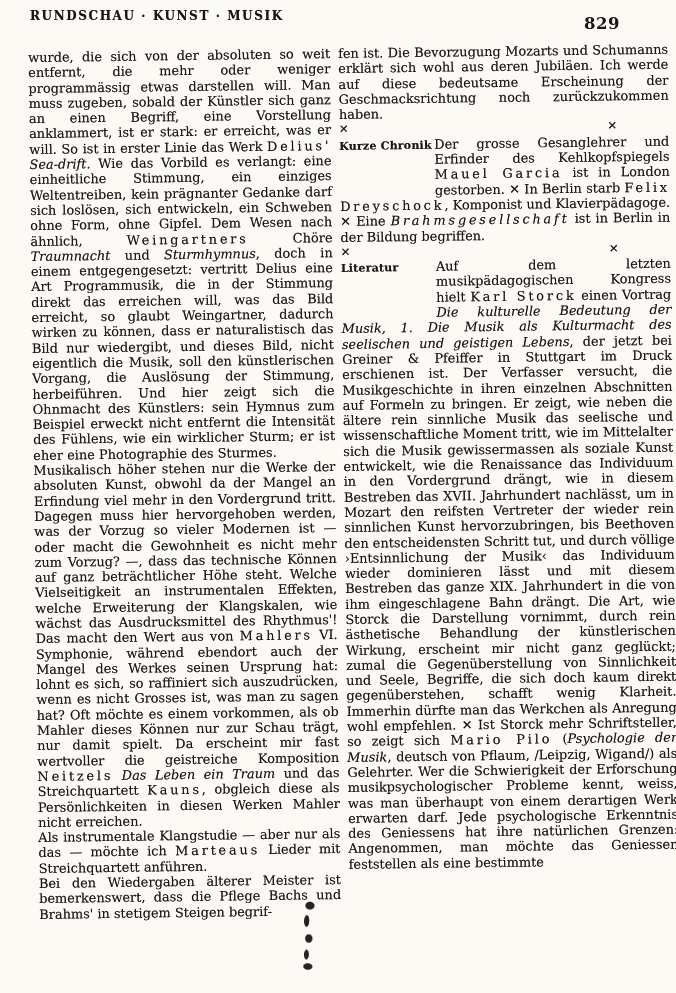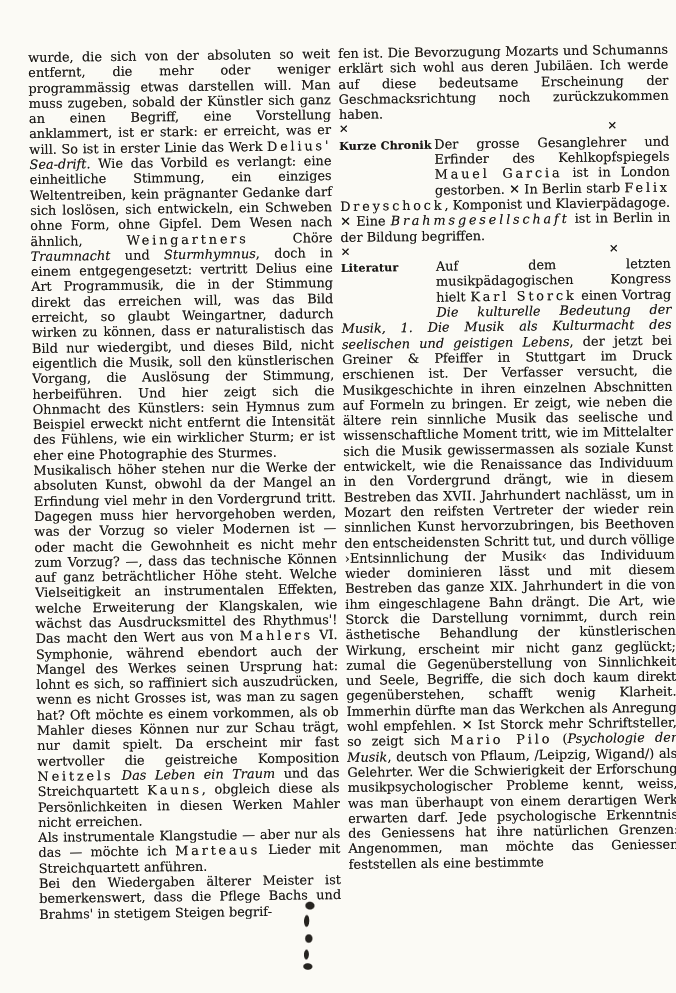--- a/index.html
+++ b/index.html
@@ -47,20 +47,24 @@
       radial-gradient(ellipse 6px 7px at 55% 55%, #15120f 0 50%, transparent 72%),
       radial-gradient(ellipse 4px 8px at 45% 78%, #15120f 0 50%, transparent 72%),
       radial-gradient(ellipse 7px 5px at 55% 95%, #15120f 0 55%, transparent 75%);
     opacity:.92; }
 </style>
 </head>
 <body>
 
 <div class="page">
 
+  <div class="page-header">
+    <span class="rubric">RUNDSCHAU · KUNST · MUSIK</span>
+    <span class="pagenum">829</span>
+  </div>
 
   <div class="columns">
     <div class="col col-left">
         <p class="para"><span>wurde, die sich von der absoluten so weit entfernt, die mehr oder weniger programmässig etwas darstellen will. Man muss zugeben, sobald der Künstler sich ganz an einen Begriff, eine Vorstellung anklammert, ist er stark: er erreicht, was er will. So ist in erster Linie das Werk </span><span class="seg-spaced">Delius'</span><span> </span><span class="seg-italic">Sea-drift.</span><span> Wie das Vorbild es verlangt: eine einheitliche Stimmung, ein einziges Weltentreiben, kein prägnanter Gedanke darf sich loslösen, sich entwickeln, ein Schweben ohne Form, ohne Gipfel. Dem Wesen nach ähnlich, </span><span class="seg-spaced">Weingartners</span><span> Chöre </span><span class="seg-italic">Traumnacht</span><span> und </span><span class="seg-italic">Sturmhymnus</span><span>, doch in einem entgegengesetzt: vertritt Delius eine Art Programmusik, die in der Stimmung direkt das erreichen will, was das Bild erreicht, so glaubt Weingartner, dadurch wirken zu können, dass er naturalistisch das Bild nur wiedergibt, und dieses Bild, nicht eigentlich die Musik, soll den künstlerischen Vorgang, die Auslösung der Stimmung, herbeiführen. Und hier zeigt sich die Ohnmacht des Künstlers: sein Hymnus zum Beispiel erweckt nicht entfernt die Intensität des Fühlens, wie ein wirklicher Sturm; er ist eher eine Photographie des Sturmes.</span></p>
         <p class="para"><span>Musikalisch höher stehen nur die Werke der absoluten Kunst, obwohl da der Mangel an Erfindung viel mehr in den Vordergrund tritt. Dagegen muss hier hervorgehoben werden, was der Vorzug so vieler Modernen ist — oder macht die Gewohnheit es nicht mehr zum Vorzug? —, dass das technische Können auf ganz beträchtlicher Höhe steht. Welche Vielseitigkeit an instrumentalen Effekten, welche Erweiterung der Klangskalen, wie wächst das Ausdrucksmittel des Rhythmus'! Das macht den Wert aus von </span><span class="seg-spaced">Mahlers</span><span> VI. Symphonie, während ebendort auch der Mangel des Werkes seinen Ursprung hat: lohnt es sich, so raffiniert sich auszudrücken, wenn es nicht Grosses ist, was man zu sagen hat? Oft möchte es einem vorkommen, als ob Mahler dieses Können nur zur Schau trägt, nur damit spielt. Da erscheint mir fast wertvoller die geistreiche Komposition </span><span class="seg-spaced">Neitzels</span><span> </span><span class="seg-italic">Das Leben ein Traum</span><span> und das Streichquartett </span><span class="seg-spaced">Kauns</span><span>, obgleich diese als Persönlichkeiten in diesen Werken Mahler nicht erreichen.</span></p>
         <p class="para"><span>Als instrumentale Klangstudie — aber nur als das — möchte ich </span><span class="seg-spaced">Marteaus</span><span> Lieder mit Streichquartett anführen.</span></p>
         <p class="para"><span>Bei den Wiedergaben älterer Meister ist bemerkenswert, dass die Pflege Bachs und Brahms' in stetigem Steigen begrif-</span></p>
       </div>
     <div class="col col-right">
         <p class="para"><span>fen ist. Die Bevorzugung Mozarts und Schumanns erklärt sich wohl aus deren Jubiläen. Ich werde auf diese bedeutsame Erscheinung der Geschmacksrichtung noch zurückzukommen haben.</span></p>

